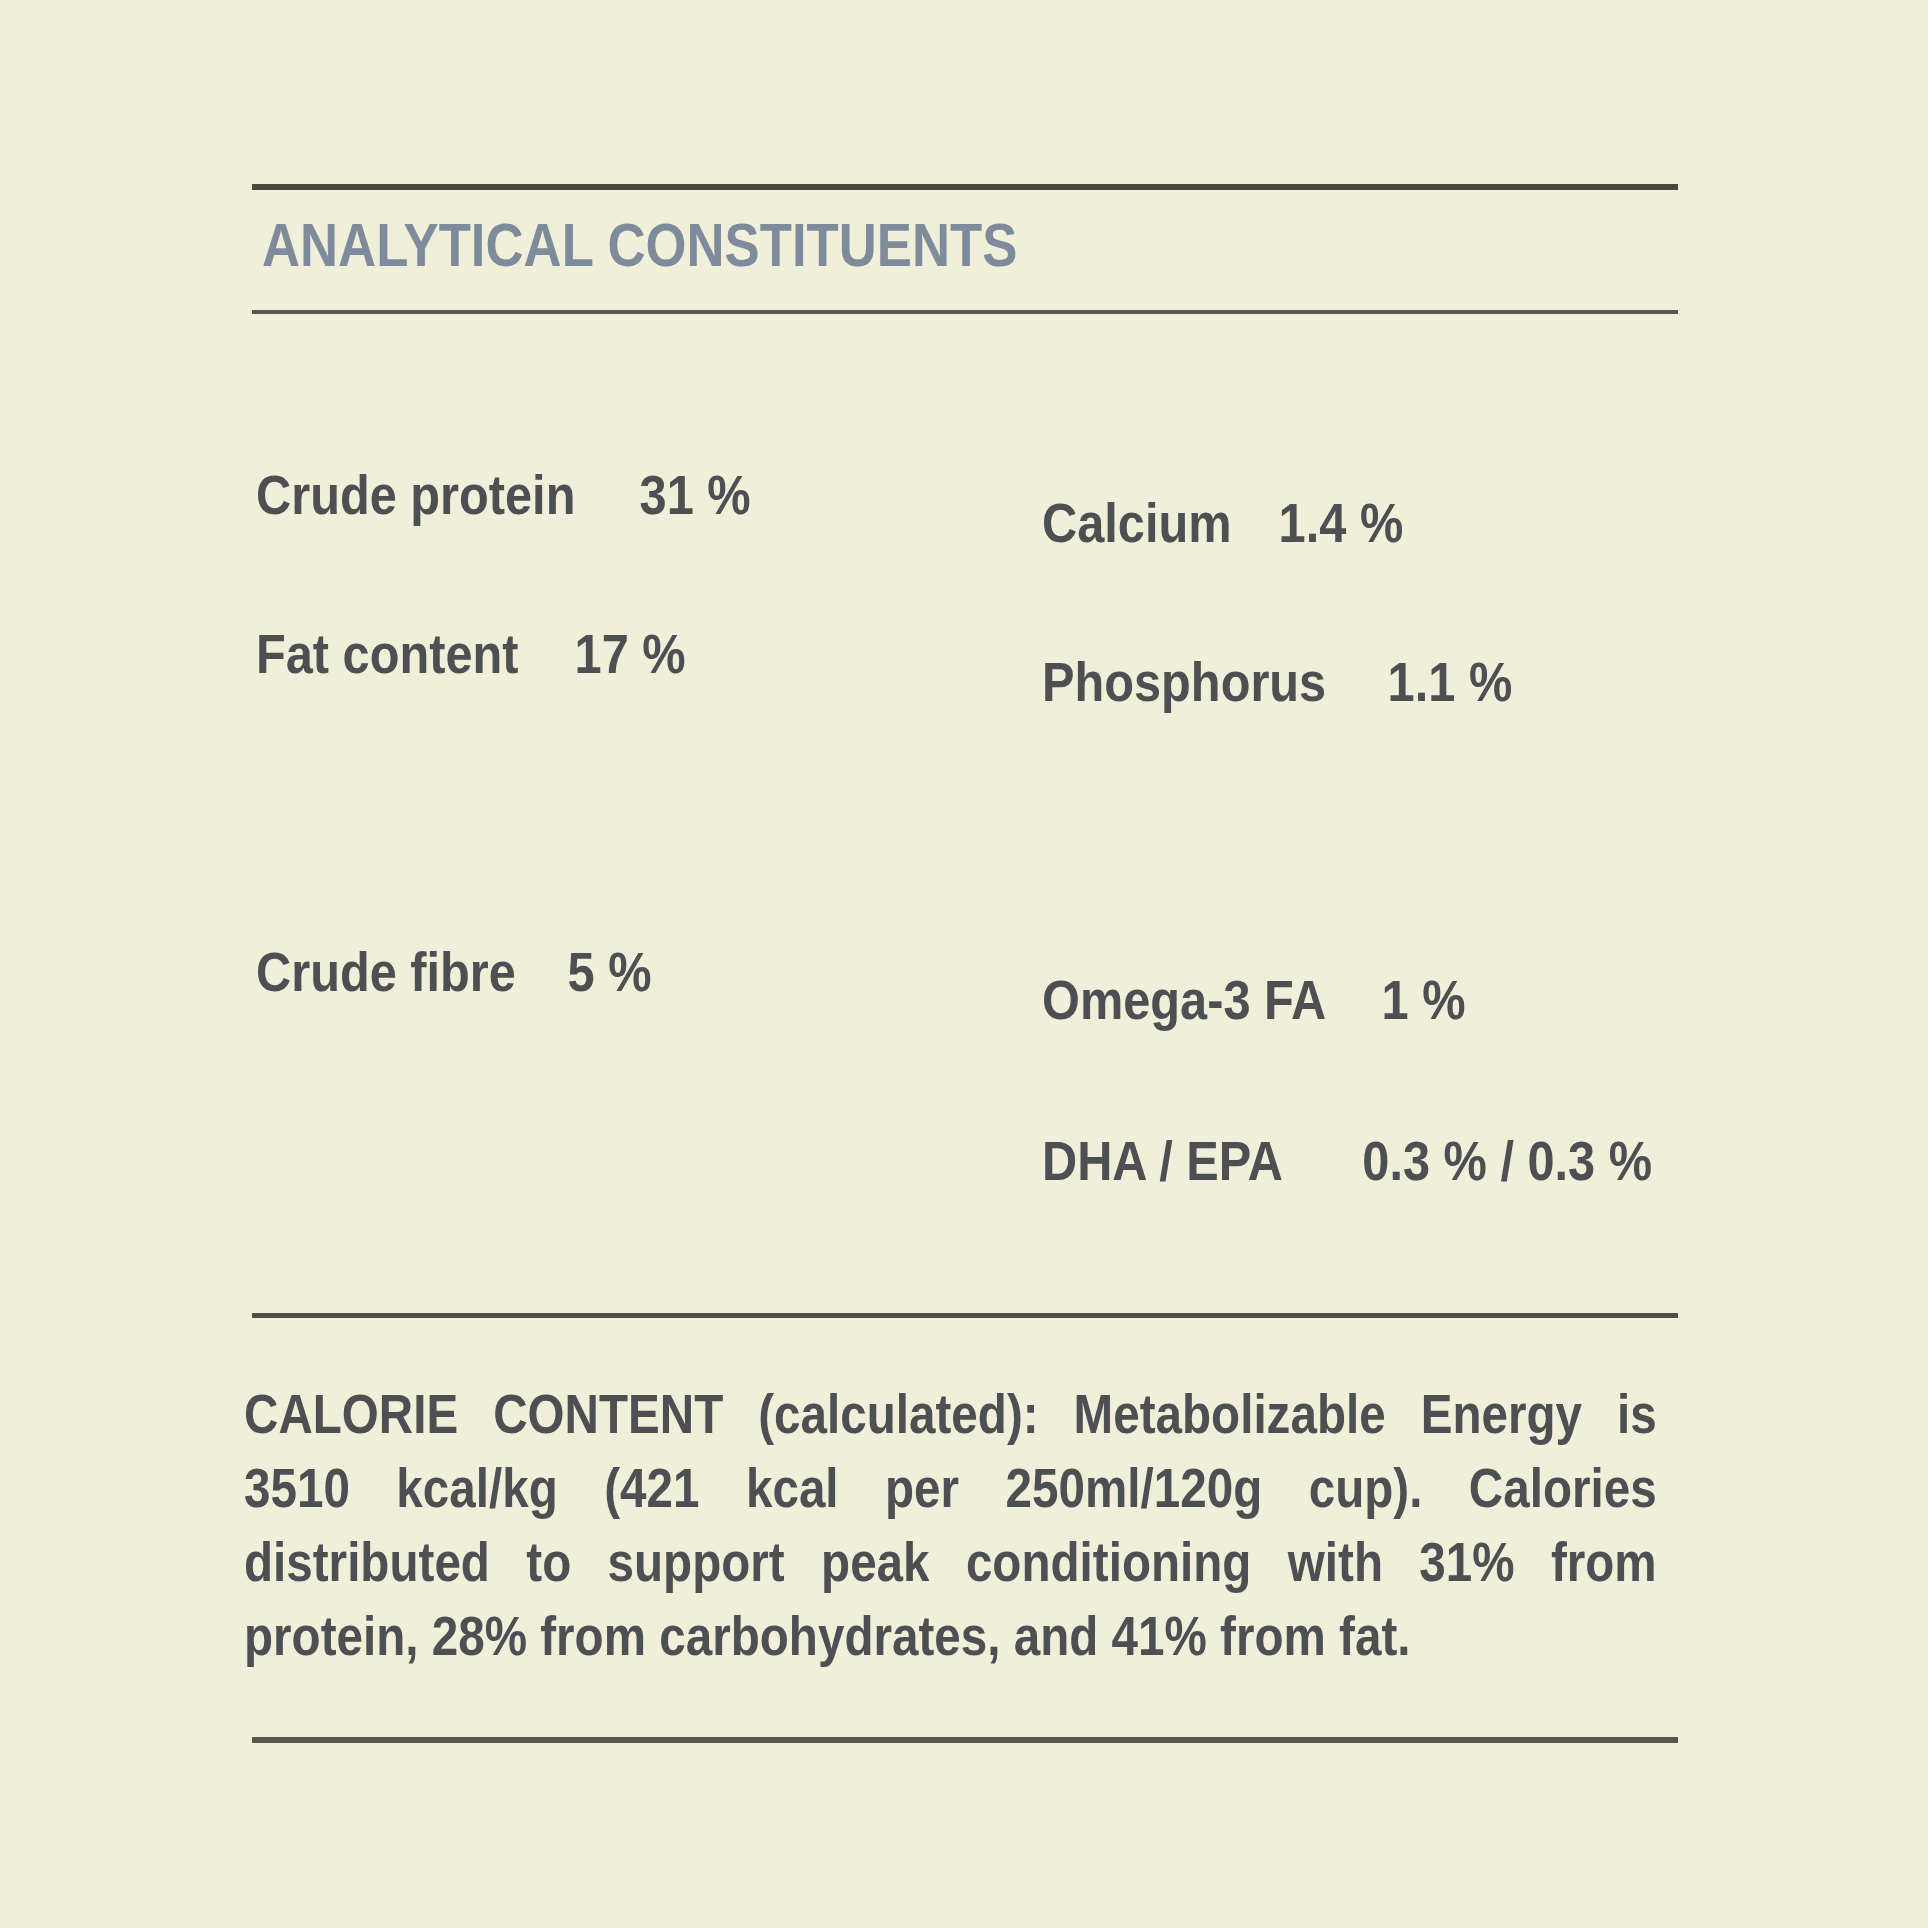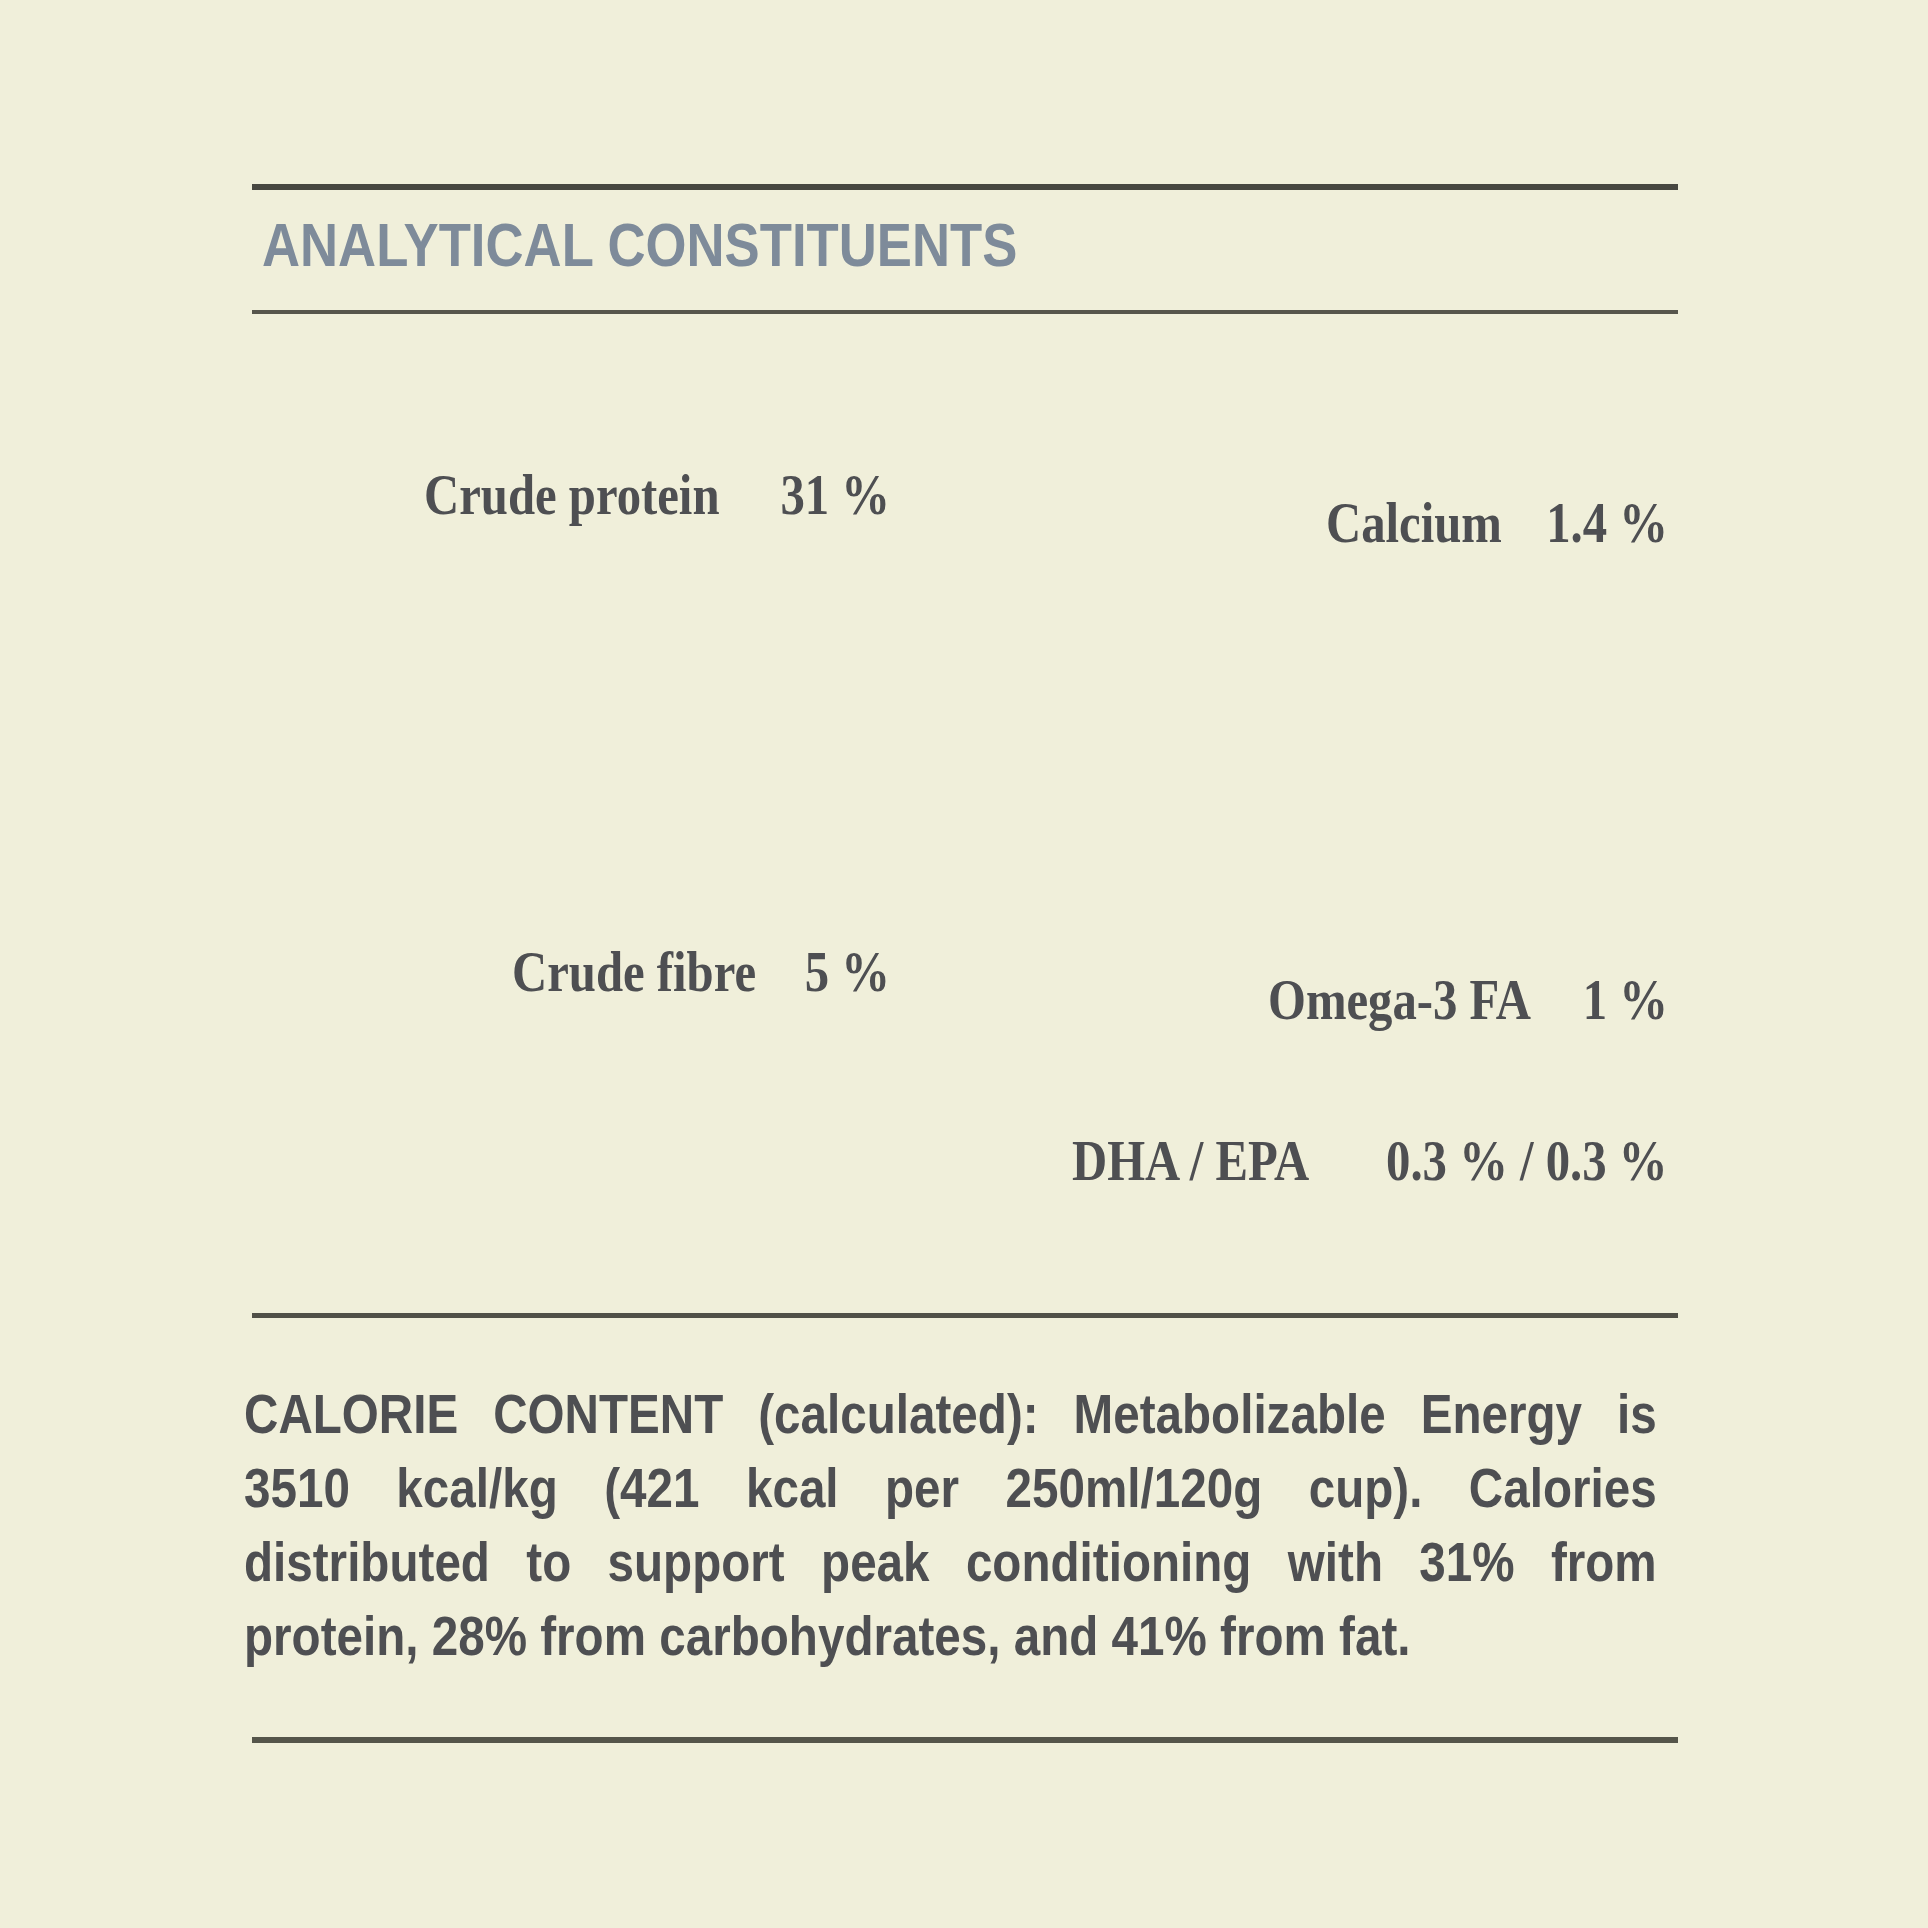--- a/index.html
+++ b/index.html
@@ -67,23 +67,22 @@
   .row-0 { top: 467px; }
   .row-1 { top: 626px; }
   .row-2 { top: 785px; }
   .row-3 { top: 944px; }
   .row-4 { top: 1105px; }
   .pair {
     position: absolute;
     top: 0;
     height: 100%;
     display: flex;
-    justify-content: flex-end;
+    justify-content: flex-start;
     align-items: baseline;
-    font-family: Liberation Serif, serif;
   }
   .pair-left  { left: 0;     width: 634px; }
   .pair-right { left: 786px; width: 626px; margin-top: 28px; }
   .cell-label {
     display: inline-block;
     transform: scaleX(0.87);
     transform-origin: 0 50%;
     white-space: nowrap;
   }
   .cell-value {
@@ -140,20 +139,30 @@
       <div class="pair pair-left">
         <span class="cell-label">Crude protein</span>
         <span class="cell-value">31 %</span>
       </div>
       <div class="pair pair-right">
         <span class="cell-label">Calcium</span>
         <span class="cell-value">1.4 %</span>
       </div>
     </div>
 
+    <div class="row row-1">
+      <div class="pair pair-left">
+        <span class="cell-label">Fat content</span>
+        <span class="cell-value">17 %</span>
+      </div>
+      <div class="pair pair-right">
+        <span class="cell-label">Phosphorus</span>
+        <span class="cell-value">1.1 %</span>
+      </div>
+    </div>
 
 
     <div class="row row-3">
       <div class="pair pair-left">
         <span class="cell-label">Crude fibre</span>
         <span class="cell-value">5 %</span>
       </div>
       <div class="pair pair-right">
         <span class="cell-label">Omega-3 FA</span>
         <span class="cell-value">1 %</span>

